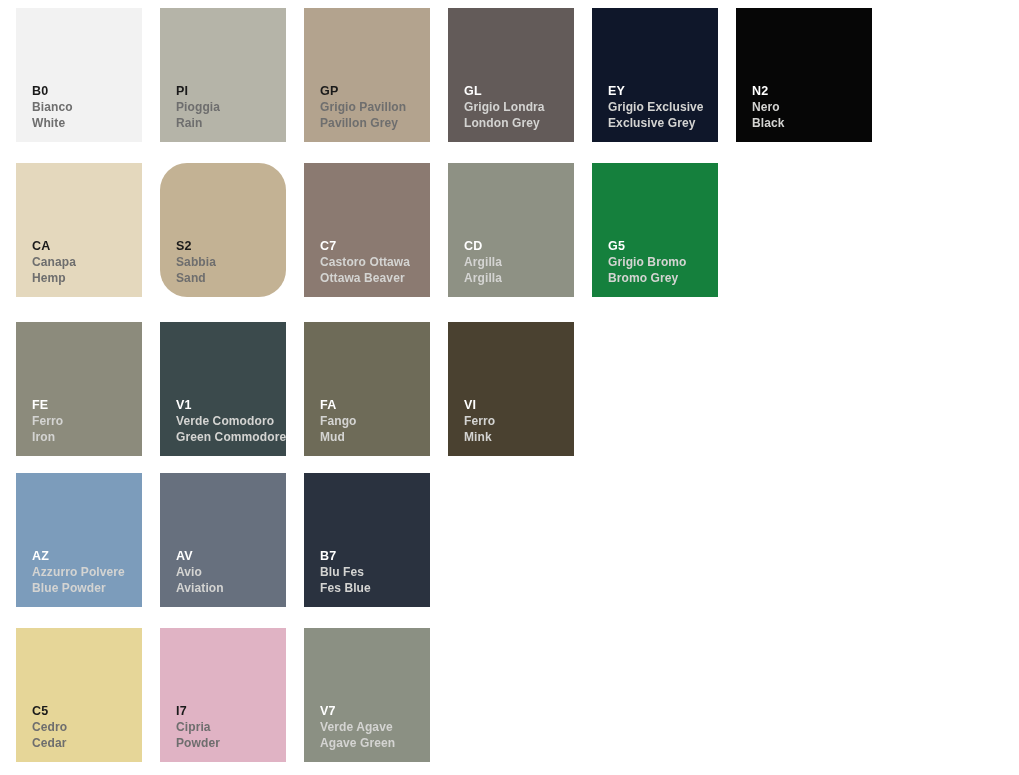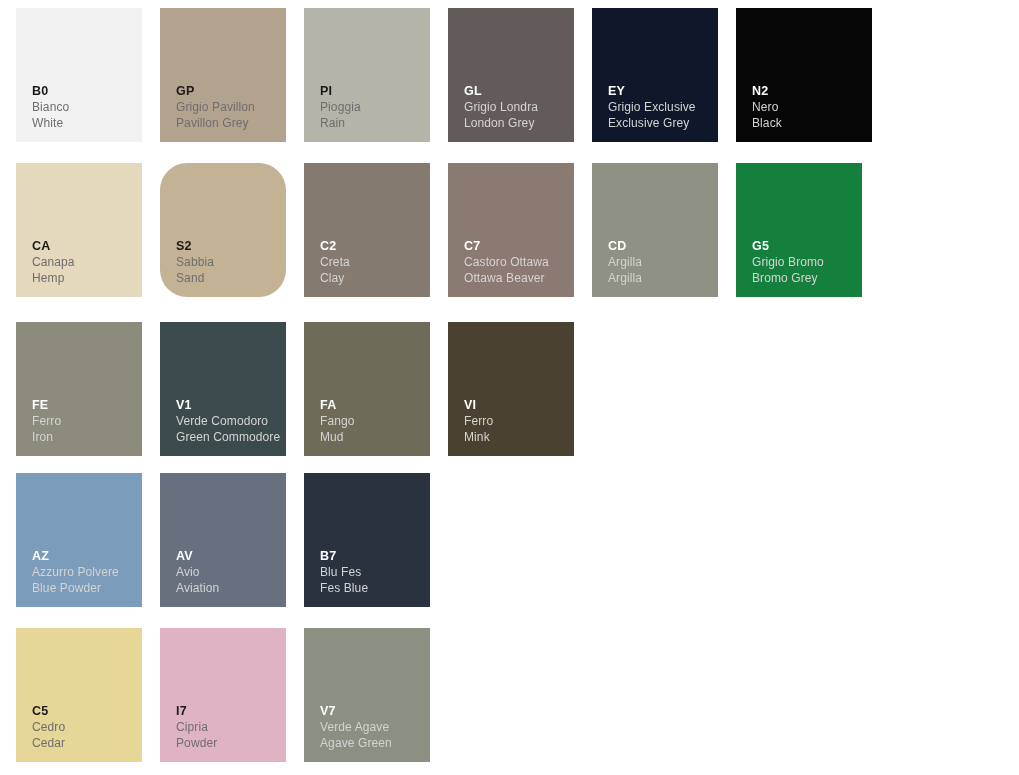--- a/index.html
+++ b/index.html
@@ -64,21 +64,21 @@
     font-size: 12.5px;
     font-weight: bold;
     line-height: 16px;
     letter-spacing: 0.2px;
   }
 
   .swatch-name-it,
   .swatch-name-en {
     display: block;
     font-size: 12px;
-    font-weight: normal;
+    font-weight: bold;
     line-height: 16px;
     letter-spacing: 0.1px;
   }
 
   
   .text-dark .swatch-code   { color: #1a1a1a; }
   .text-dark .swatch-name-it,
   .text-dark .swatch-name-en { color: #6e6e6e; }
 
   .text-light .swatch-code  { color: #ffffff; }
@@ -86,28 +86,28 @@
   .text-light .swatch-name-en { color: #d4d4d2; }
 </style>
 </head>
 <body>
 
 <div id="palette-grid">
     <div class="swatch-row" style="top: 8px;"><div class="swatch text-dark" style="background: rgb(242, 242, 242);"><div class="swatch-labels">
           <span class="swatch-code">B0</span>
           <span class="swatch-name-it">Bianco</span>
           <span class="swatch-name-en">White</span>
+        </div></div><div class="swatch text-dark" style="background: rgb(181, 180, 168);"><div class="swatch-labels">
+          <span class="swatch-code">PI</span>
+          <span class="swatch-name-it">Pioggia</span>
+          <span class="swatch-name-en">Rain</span>
         </div></div><div class="swatch text-dark" style="background: rgb(179, 163, 142);"><div class="swatch-labels">
           <span class="swatch-code">GP</span>
           <span class="swatch-name-it">Grigio Pavillon</span>
           <span class="swatch-name-en">Pavillon Grey</span>
-        </div></div><div class="swatch text-dark" style="background: rgb(181, 180, 168);"><div class="swatch-labels">
-          <span class="swatch-code">PI</span>
-          <span class="swatch-name-it">Pioggia</span>
-          <span class="swatch-name-en">Rain</span>
         </div></div><div class="swatch text-light" style="background: rgb(99, 91, 89);"><div class="swatch-labels">
           <span class="swatch-code">GL</span>
           <span class="swatch-name-it">Grigio Londra</span>
           <span class="swatch-name-en">London Grey</span>
         </div></div><div class="swatch text-light" style="background: #0f172a;"><div class="swatch-labels">
           <span class="swatch-code">EY</span>
           <span class="swatch-name-it">Grigio Exclusive</span>
           <span class="swatch-name-en">Exclusive Grey</span>
         </div></div><div class="swatch text-light edge-bleed" style="background: rgb(6, 6, 6);"><div class="swatch-labels">
           <span class="swatch-code">N2</span>
@@ -115,24 +115,20 @@
           <span class="swatch-name-en">Black</span>
         </div></div></div>
     <div class="swatch-row" style="top: 163px;"><div class="swatch text-dark" style="background: rgb(228, 216, 189);"><div class="swatch-labels">
           <span class="swatch-code">CA</span>
           <span class="swatch-name-it">Canapa</span>
           <span class="swatch-name-en">Hemp</span>
         </div></div><div class="swatch text-dark" style="background: rgb(195, 178, 148); border-radius: 27px;"><div class="swatch-labels">
           <span class="swatch-code">S2</span>
           <span class="swatch-name-it">Sabbia</span>
           <span class="swatch-name-en">Sand</span>
-        </div></div><div class="swatch text-light" style="background: rgb(133, 122, 112);"><div class="swatch-labels">
-          <span class="swatch-code">C2</span>
-          <span class="swatch-name-it">Creta</span>
-          <span class="swatch-name-en">Clay</span>
         </div></div><div class="swatch text-light" style="background: rgb(139, 122, 113);"><div class="swatch-labels">
           <span class="swatch-code">C7</span>
           <span class="swatch-name-it">Castoro Ottawa</span>
           <span class="swatch-name-en">Ottawa Beaver</span>
         </div></div><div class="swatch text-light" style="background: rgb(142, 145, 132);"><div class="swatch-labels">
           <span class="swatch-code">CD</span>
           <span class="swatch-name-it">Argilla</span>
           <span class="swatch-name-en">Argilla</span>
         </div></div><div class="swatch text-light" style="background: #15803d;"><div class="swatch-labels">
           <span class="swatch-code">G5</span>

